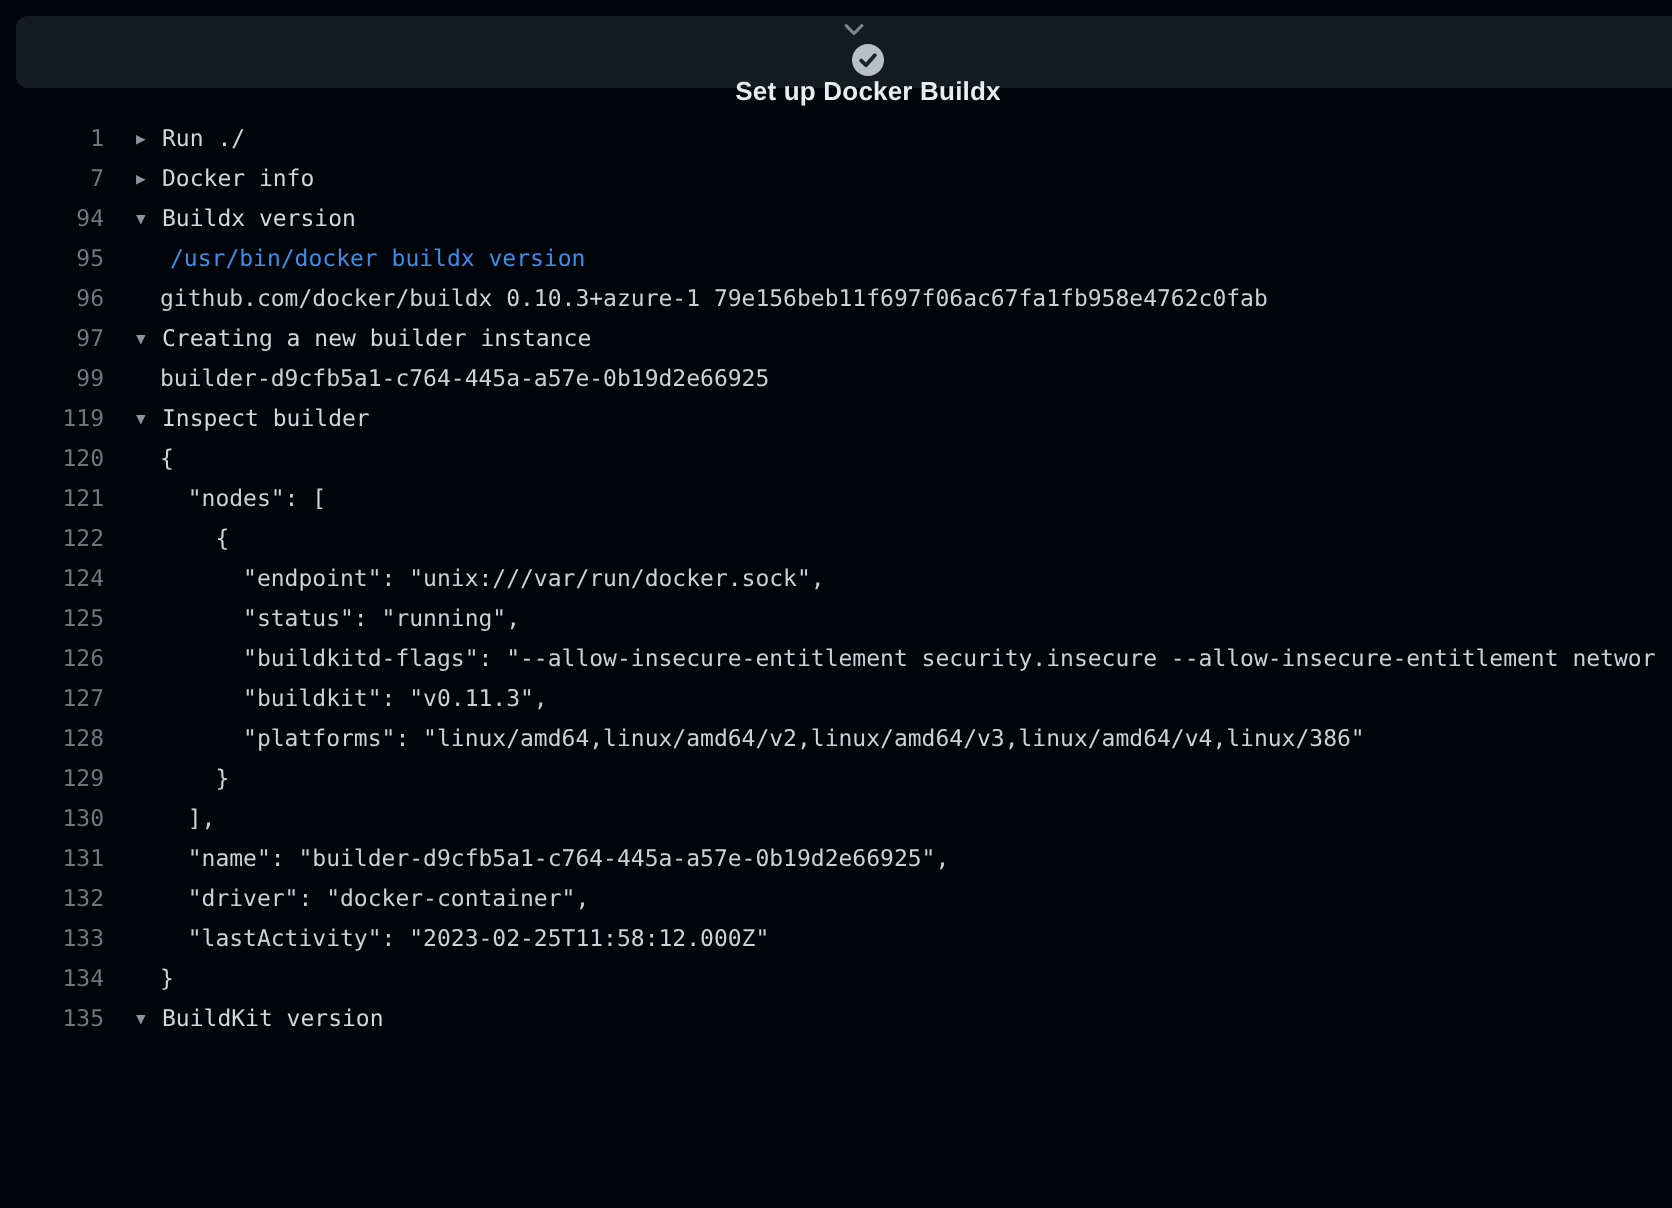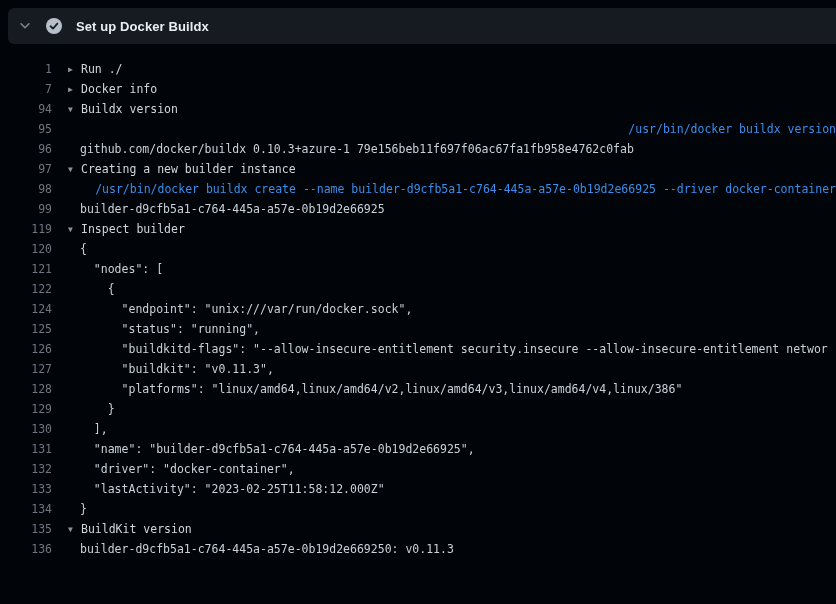--- a/index.html
+++ b/index.html
@@ -9,20 +9,21 @@
     --command:#3b8eea; --output:#c9d1d9;
   }
   *{margin:0;padding:0;box-sizing:border-box;}
   html,body{width:836px;height:604px;overflow:hidden;}
   body{background:var(--page-bg);font-family:"Liberation Sans",sans-serif;}
 
   .step-header{
     margin:8px 0 0 8px;height:36px;width:828px;background:var(--header-bg);
     border-radius:6px 0 0 6px;display:flex;align-items:center;padding-left:10px;
     cursor:pointer;
+    flex-direction:column;
   }
   .chev{width:14px;height:14px;flex:0 0 auto;}
   .status{width:16px;height:16px;flex:0 0 auto;margin-left:14px;}
   .step-title{
     margin-left:14px;color:var(--header-title);font-size:13px;font-weight:600;
     letter-spacing:.1px;white-space:nowrap;
   }
 
   .log{
     padding-top:15px;width:836px;overflow:hidden;
@@ -34,21 +35,21 @@
     width:52px;flex:0 0 auto;text-align:right;color:var(--line-number);
     cursor:pointer;
   }
   .line{white-space:pre;overflow:hidden;flex:1 1 auto;}
   .row.group .line{padding-left:16px;color:var(--group-title);}
   .row.group{cursor:pointer;}
   .marker{
     display:inline-block;width:13px;color:var(--marker);font-size:8px;
     vertical-align:1px;
   }
-  .row.command .line{padding-left:33px;color:var(--command);text-align:right;}
+  .row.command .line{padding-left:33px;color:var(--command);}
   .row.output .line{padding-left:28px;color:var(--output);}
 </style>
 </head>
 <body>
 
 <div class="step-header">
   <svg class="chev" viewBox="0 0 16 16">
     <path d="M3.5 5.5 L8 10 L12.5 5.5" fill="none" stroke="var(--chevron)" stroke-width="1.8" stroke-linecap="round" stroke-linejoin="round"></path>
   </svg>
   <svg class="status" viewBox="0 0 16 16">
@@ -58,32 +59,30 @@
   <span class="step-title">Set up Docker Buildx</span>
 </div>
 
 <div class="log">
     <div class="row group"><span class="num">1</span><span class="line"><span class="marker">▶</span><span>Run ./</span></span></div>
     <div class="row group"><span class="num">7</span><span class="line"><span class="marker">▶</span><span>Docker info</span></span></div>
     <div class="row group"><span class="num">94</span><span class="line"><span class="marker">▼</span><span>Buildx version</span></span></div>
     <div class="row command"><span class="num">95</span><span class="line">/usr/bin/docker buildx version</span></div>
     <div class="row output"><span class="num">96</span><span class="line">github.com/docker/buildx 0.10.3+azure-1 79e156beb11f697f06ac67fa1fb958e4762c0fab</span></div>
     <div class="row group"><span class="num">97</span><span class="line"><span class="marker">▼</span><span>Creating a new builder instance</span></span></div>
-    <div class="row command"><span class="num">98</span><span class="line">/usr/bin/docker buildx create --name builder-d9cfb5a1-c764-445a-a57e-0b19d2e66925 --driver docker-container</span></div>
     <div class="row output"><span class="num">99</span><span class="line">builder-d9cfb5a1-c764-445a-a57e-0b19d2e66925</span></div>
     <div class="row group"><span class="num">119</span><span class="line"><span class="marker">▼</span><span>Inspect builder</span></span></div>
     <div class="row output"><span class="num">120</span><span class="line">{</span></div>
     <div class="row output"><span class="num">121</span><span class="line">  "nodes": [</span></div>
     <div class="row output"><span class="num">122</span><span class="line">    {</span></div>
     <div class="row output"><span class="num">124</span><span class="line">      "endpoint": "unix:///var/run/docker.sock",</span></div>
     <div class="row output"><span class="num">125</span><span class="line">      "status": "running",</span></div>
     <div class="row output"><span class="num">126</span><span class="line">      "buildkitd-flags": "--allow-insecure-entitlement security.insecure --allow-insecure-entitlement networ</span></div>
     <div class="row output"><span class="num">127</span><span class="line">      "buildkit": "v0.11.3",</span></div>
     <div class="row output"><span class="num">128</span><span class="line">      "platforms": "linux/amd64,linux/amd64/v2,linux/amd64/v3,linux/amd64/v4,linux/386"</span></div>
     <div class="row output"><span class="num">129</span><span class="line">    }</span></div>
     <div class="row output"><span class="num">130</span><span class="line">  ],</span></div>
     <div class="row output"><span class="num">131</span><span class="line">  "name": "builder-d9cfb5a1-c764-445a-a57e-0b19d2e66925",</span></div>
     <div class="row output"><span class="num">132</span><span class="line">  "driver": "docker-container",</span></div>
     <div class="row output"><span class="num">133</span><span class="line">  "lastActivity": "2023-02-25T11:58:12.000Z"</span></div>
     <div class="row output"><span class="num">134</span><span class="line">}</span></div>
     <div class="row group"><span class="num">135</span><span class="line"><span class="marker">▼</span><span>BuildKit version</span></span></div>
-    <div class="row output"><span class="num">136</span><span class="line">builder-d9cfb5a1-c764-445a-a57e-0b19d2e669250: v0.11.3</span></div>
   </div>
 
 </body></html>

